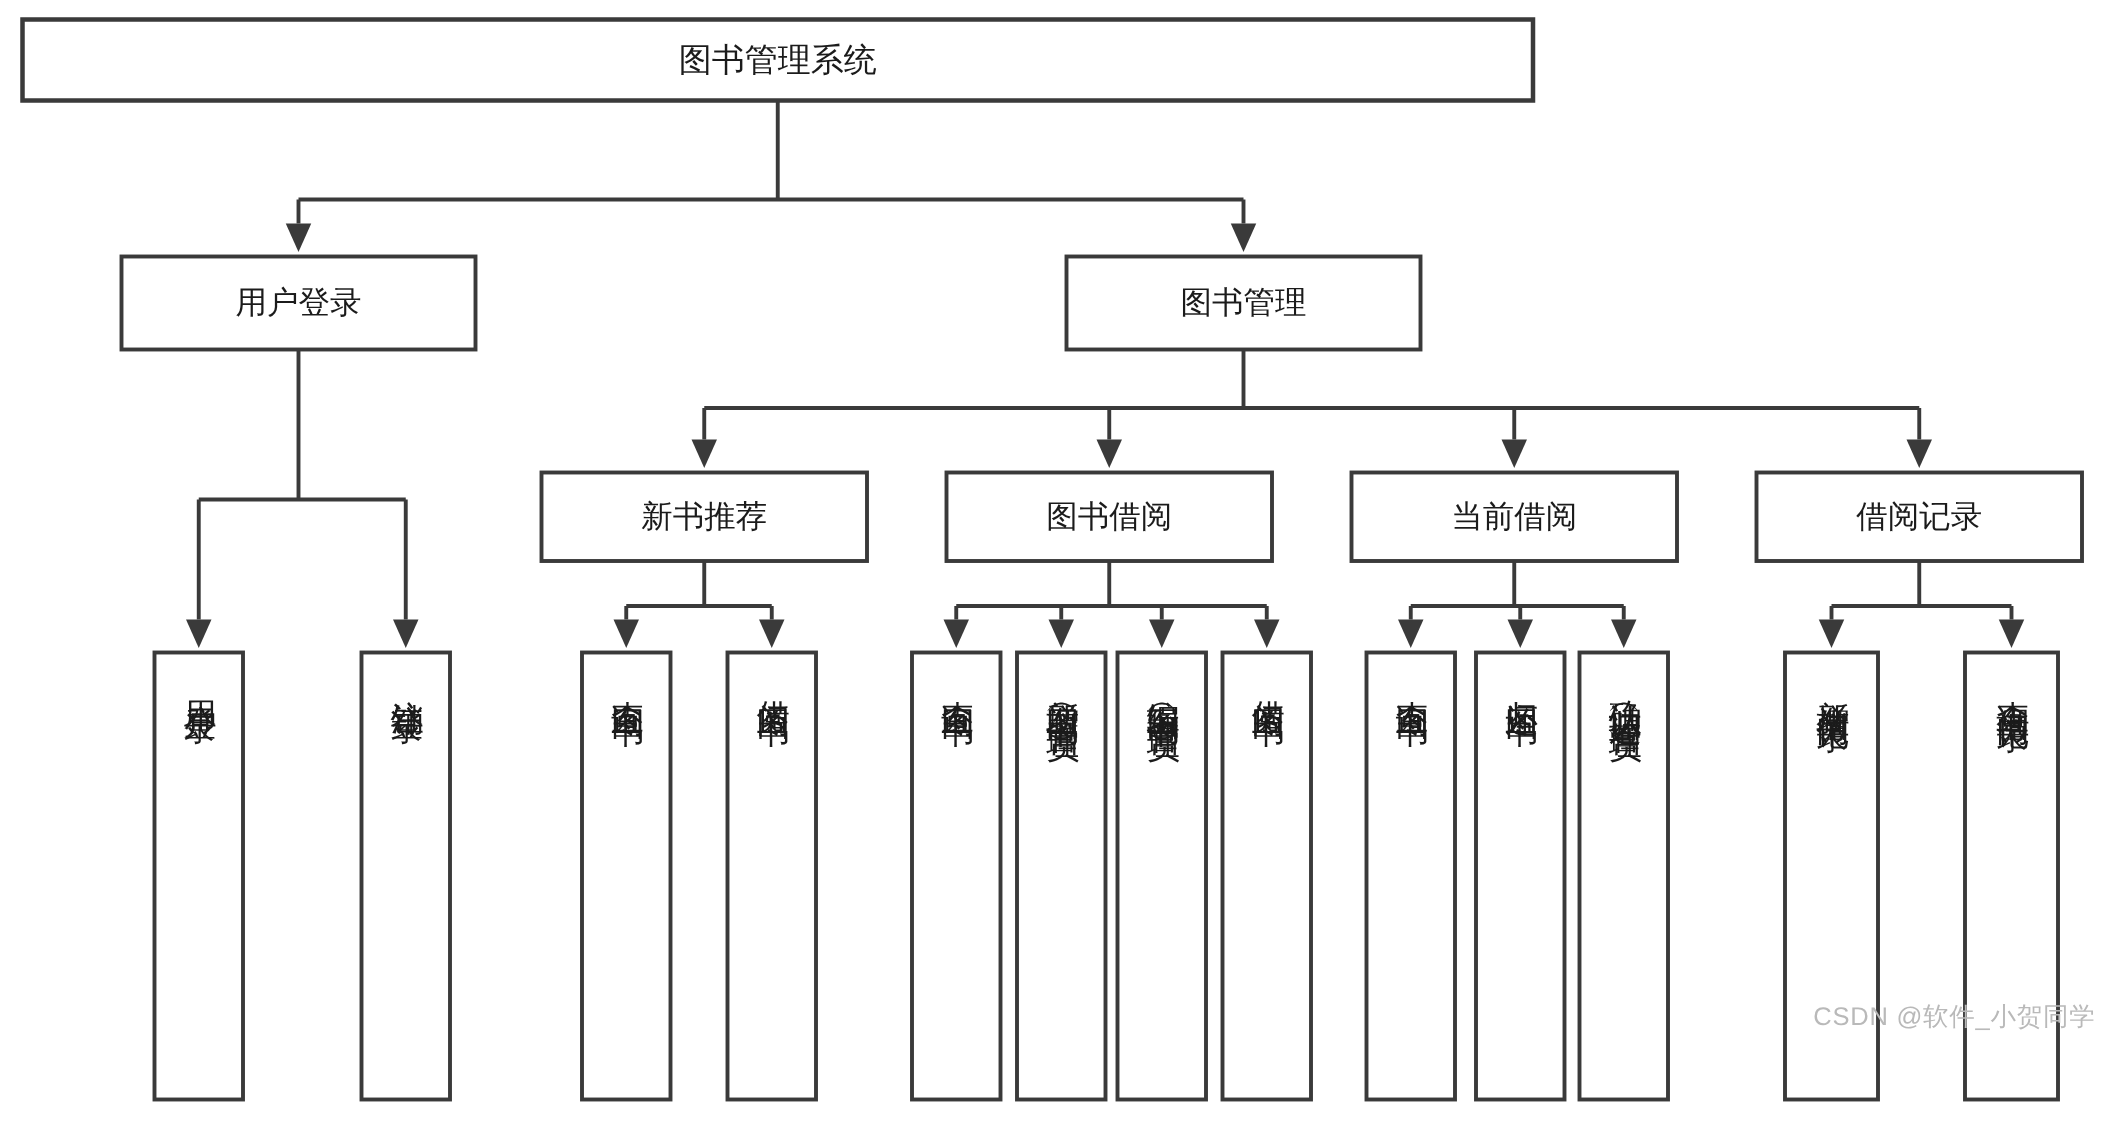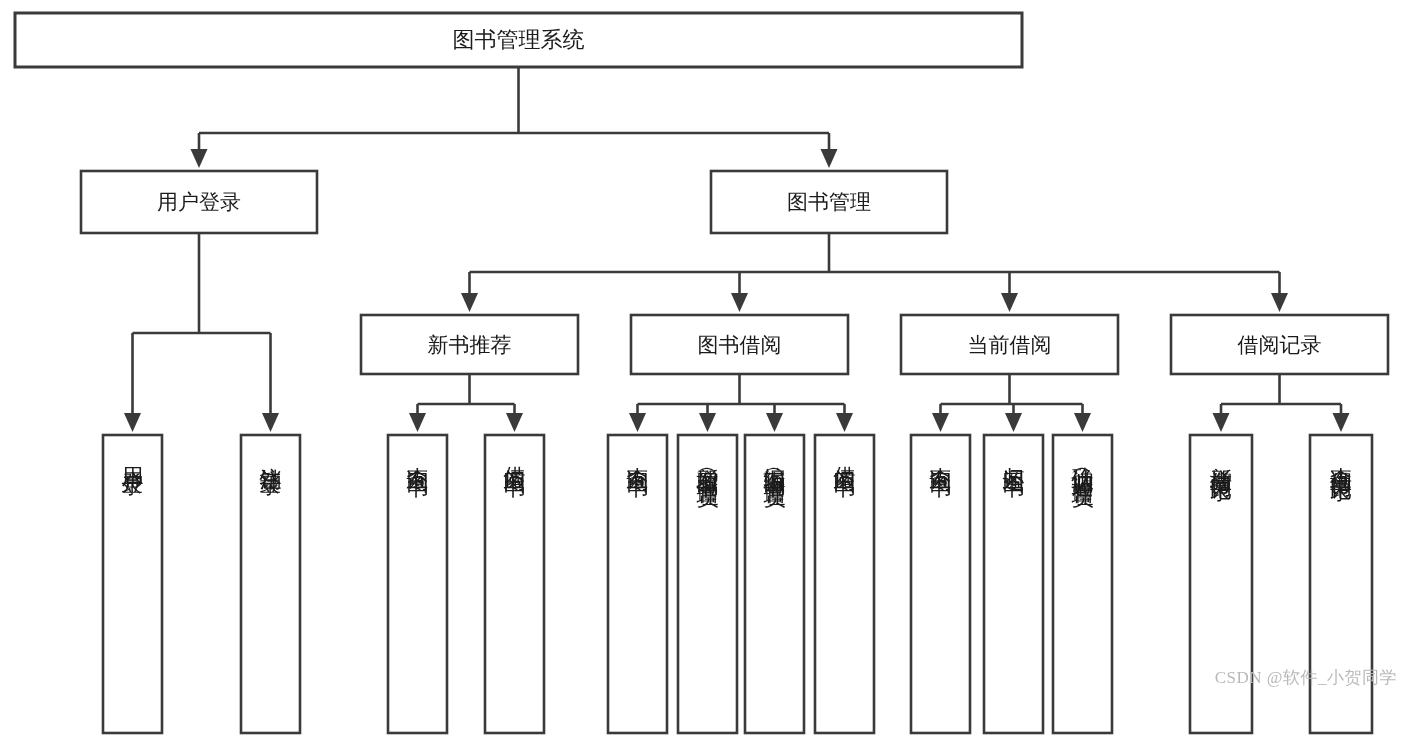--- a/index.html
+++ b/index.html
@@ -72,21 +72,21 @@
     line-height: 1;
     color: #1b1b1b;
     white-space: nowrap;
   }
   .watermark {
     position: absolute;
     right: 8px;
     bottom: 4px;
     color: #b9b9b9;
     font-size: 17px;
-    font-family: Liberation Serif, serif;
+    font-family: Liberation Sans, sans-serif;
     letter-spacing: 0.5px;
     white-space: nowrap;
   }
 </style>
 </head>
 <body>
 
 <div id="diagram-root">
 
   <svg class="diagram-canvas" viewBox="0 0 1405 747">

